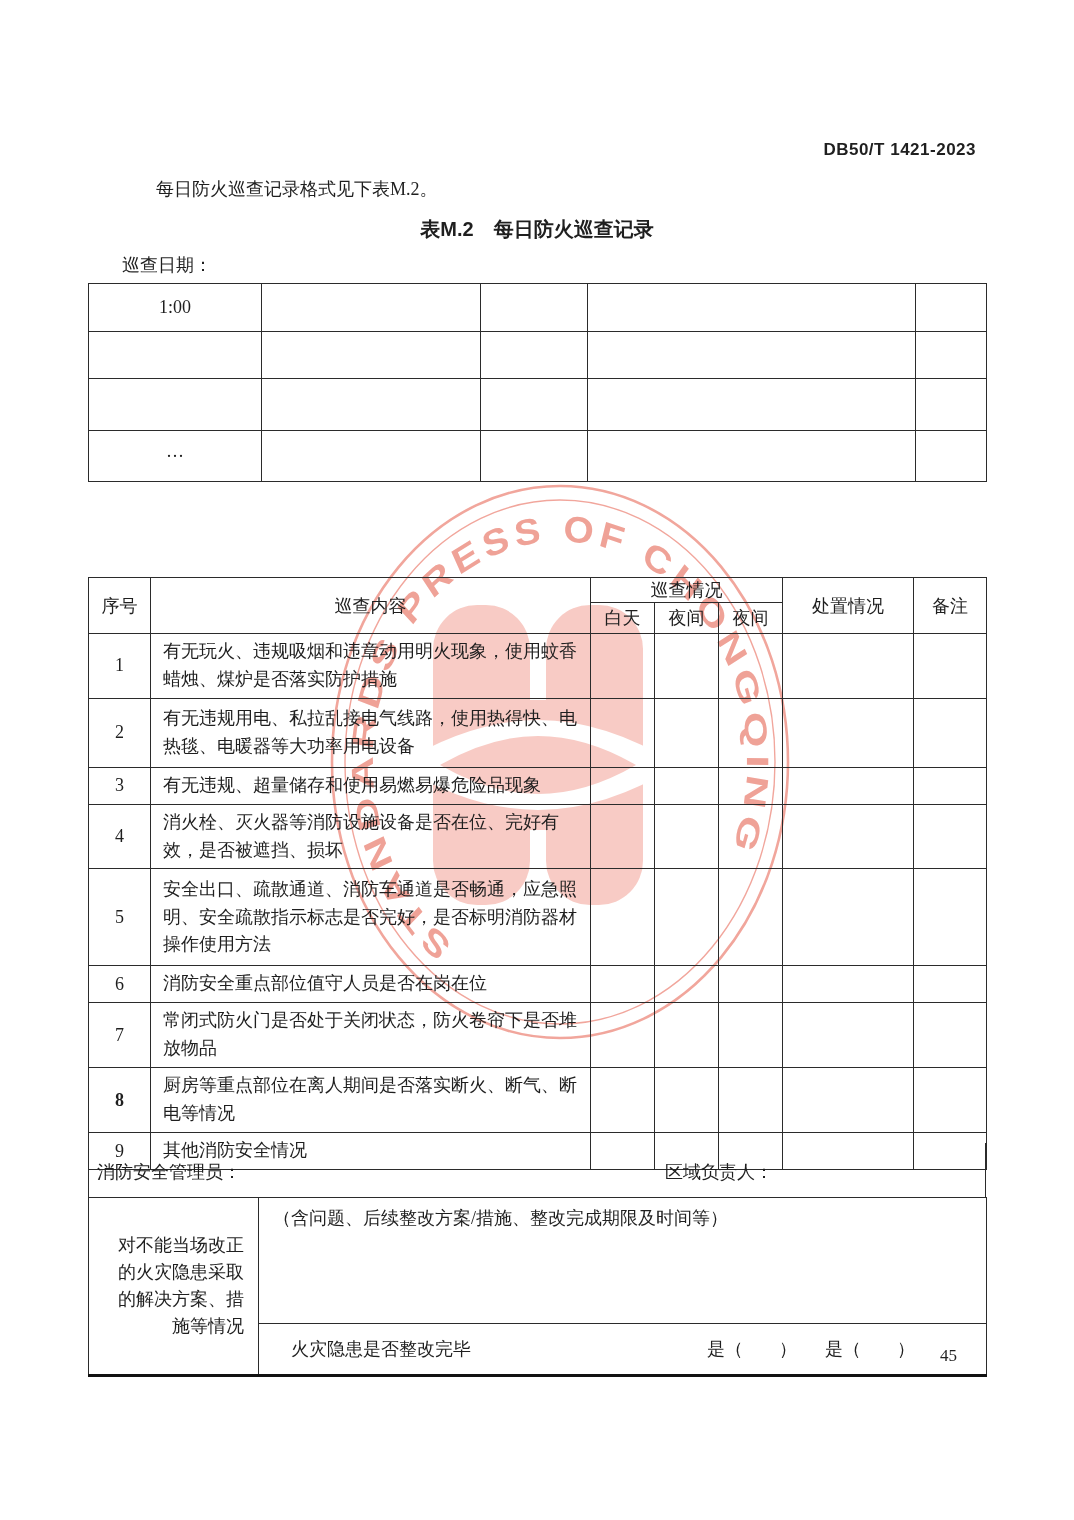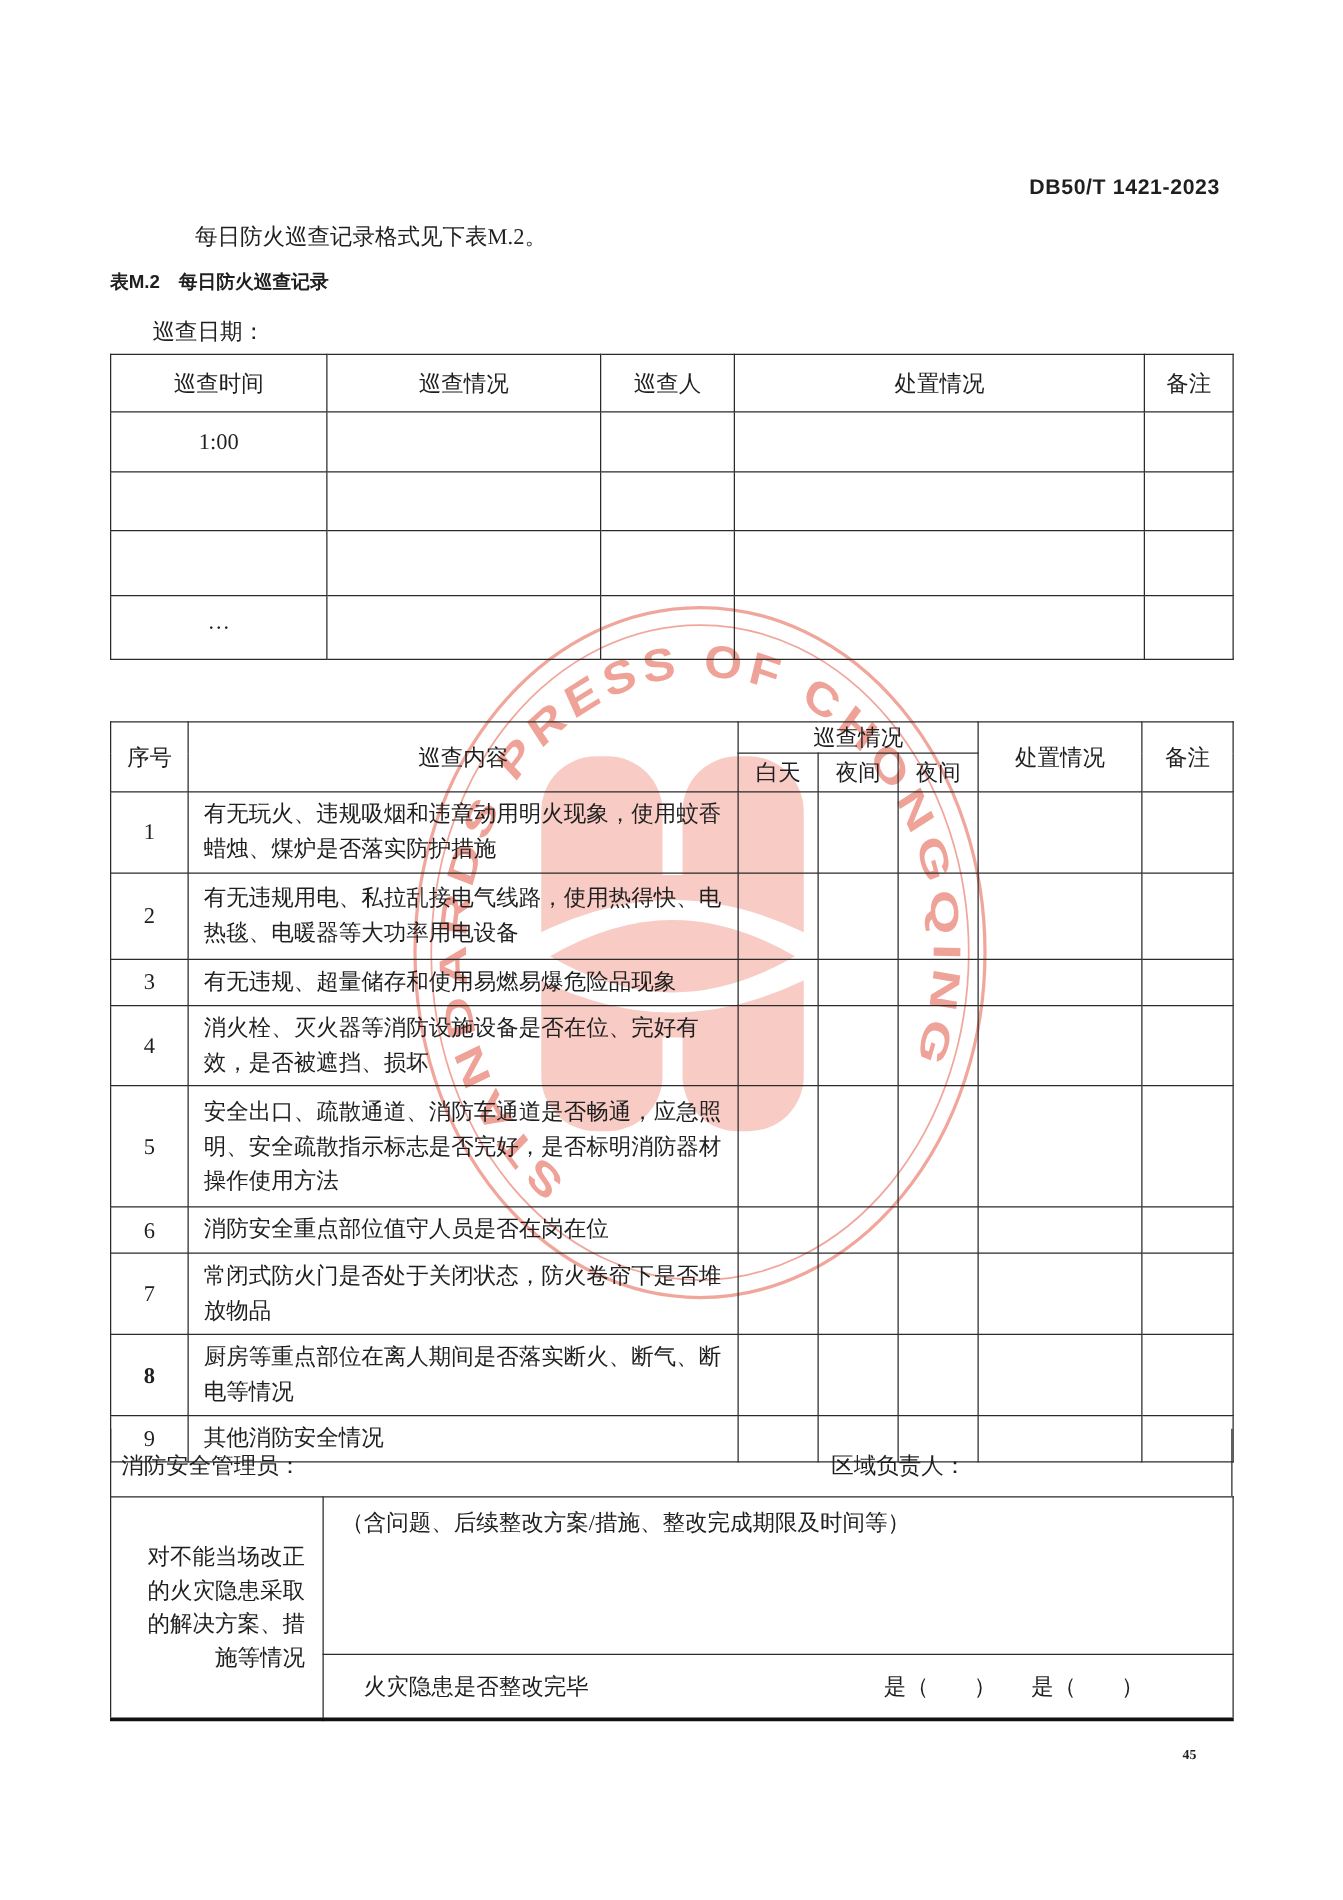--- a/index.html
+++ b/index.html
@@ -8,23 +8,23 @@
     font-family:"Liberation Serif","DejaVu Serif",serif;color:#1f1f1f;
     overflow:hidden;
   }
   .abs{position:absolute;}
   #doc-number{
     top:140px;right:98px;font-family:"Liberation Sans","DejaVu Sans",sans-serif;
     font-size:17px;font-weight:600;letter-spacing:.5px;
   }
   #intro-text{top:177px;left:156px;font-size:18px;text-align:center;}
   #table-title{
-    top:216px;left:88px;width:898px;text-align:left;
+    top:216px;left:88px;width:898px;text-align:center;
     font-family:"Liberation Sans","DejaVu Sans",sans-serif;
-    font-size:15px;font-weight:bold;
+    font-size:20px;font-weight:bold;
   }
   #date-label{top:253px;left:122px;font-size:18px;}
 
   table{border-collapse:collapse;table-layout:fixed;}
   td,th{border:1px solid #2b2b2b;font-weight:normal;font-size:18px;
         padding:0;vertical-align:middle;background:transparent;}
   #patrol-table{top:283px;left:88px;width:898px;}
   #patrol-table td{text-align:center;}
   #inspection-table{top:577px;left:88px;width:898px;}
   #inspection-table td.seq{text-align:center;}
@@ -46,21 +46,21 @@
     text-align:right;padding:6px 14px;line-height:1.5;font-size:18px;
   }
   #remedy-table td.note-cell{
     vertical-align:top;text-align:left;padding:8px 4px 4px 14px;font-size:18px;
   }
   #remedy-table td.question-cell{position:relative;text-align:left;padding-left:32px;font-size:18px;}
   .opt{position:absolute;top:50%;transform:translateY(-50%);white-space:nowrap;}
   #yes-option-1{left:448px;}
   #yes-option-2{left:566px;}
 
-  #page-number{top:1398px;right:117px;font-size:11px;font-weight:bold;}
+  #page-number{top:1346px;right:117px;font-size:17px;}
 
   #watermark{top:455px;left:300px;pointer-events:none;}
   #watermark text{
     font-family:"Liberation Sans","DejaVu Sans",sans-serif;
     font-size:31px;font-weight:bold;letter-spacing:4px;
   }
 </style>
 </head>
 <body>
 
@@ -93,27 +93,20 @@
 
 <table id="patrol-table" class="abs">
   <colgroup>
       <col style="width:173px">
       <col style="width:219px">
       <col style="width:107px">
       <col style="width:328px">
       <col style="width:71px">
     </colgroup>
   <tbody>
-    <tr style="height:46px">
-      <th>巡查时间</th>
-      <th>巡查情况</th>
-      <th>巡查人</th>
-      <th>处置情况</th>
-      <th>备注</th>
-    </tr>
     <tr style="height:48px">
       <td>1:00</td>
       <td></td>
         <td></td>
       <td></td>
         <td></td>
     </tr>
     <tr style="height:47px">
       <td></td>
       <td></td>

